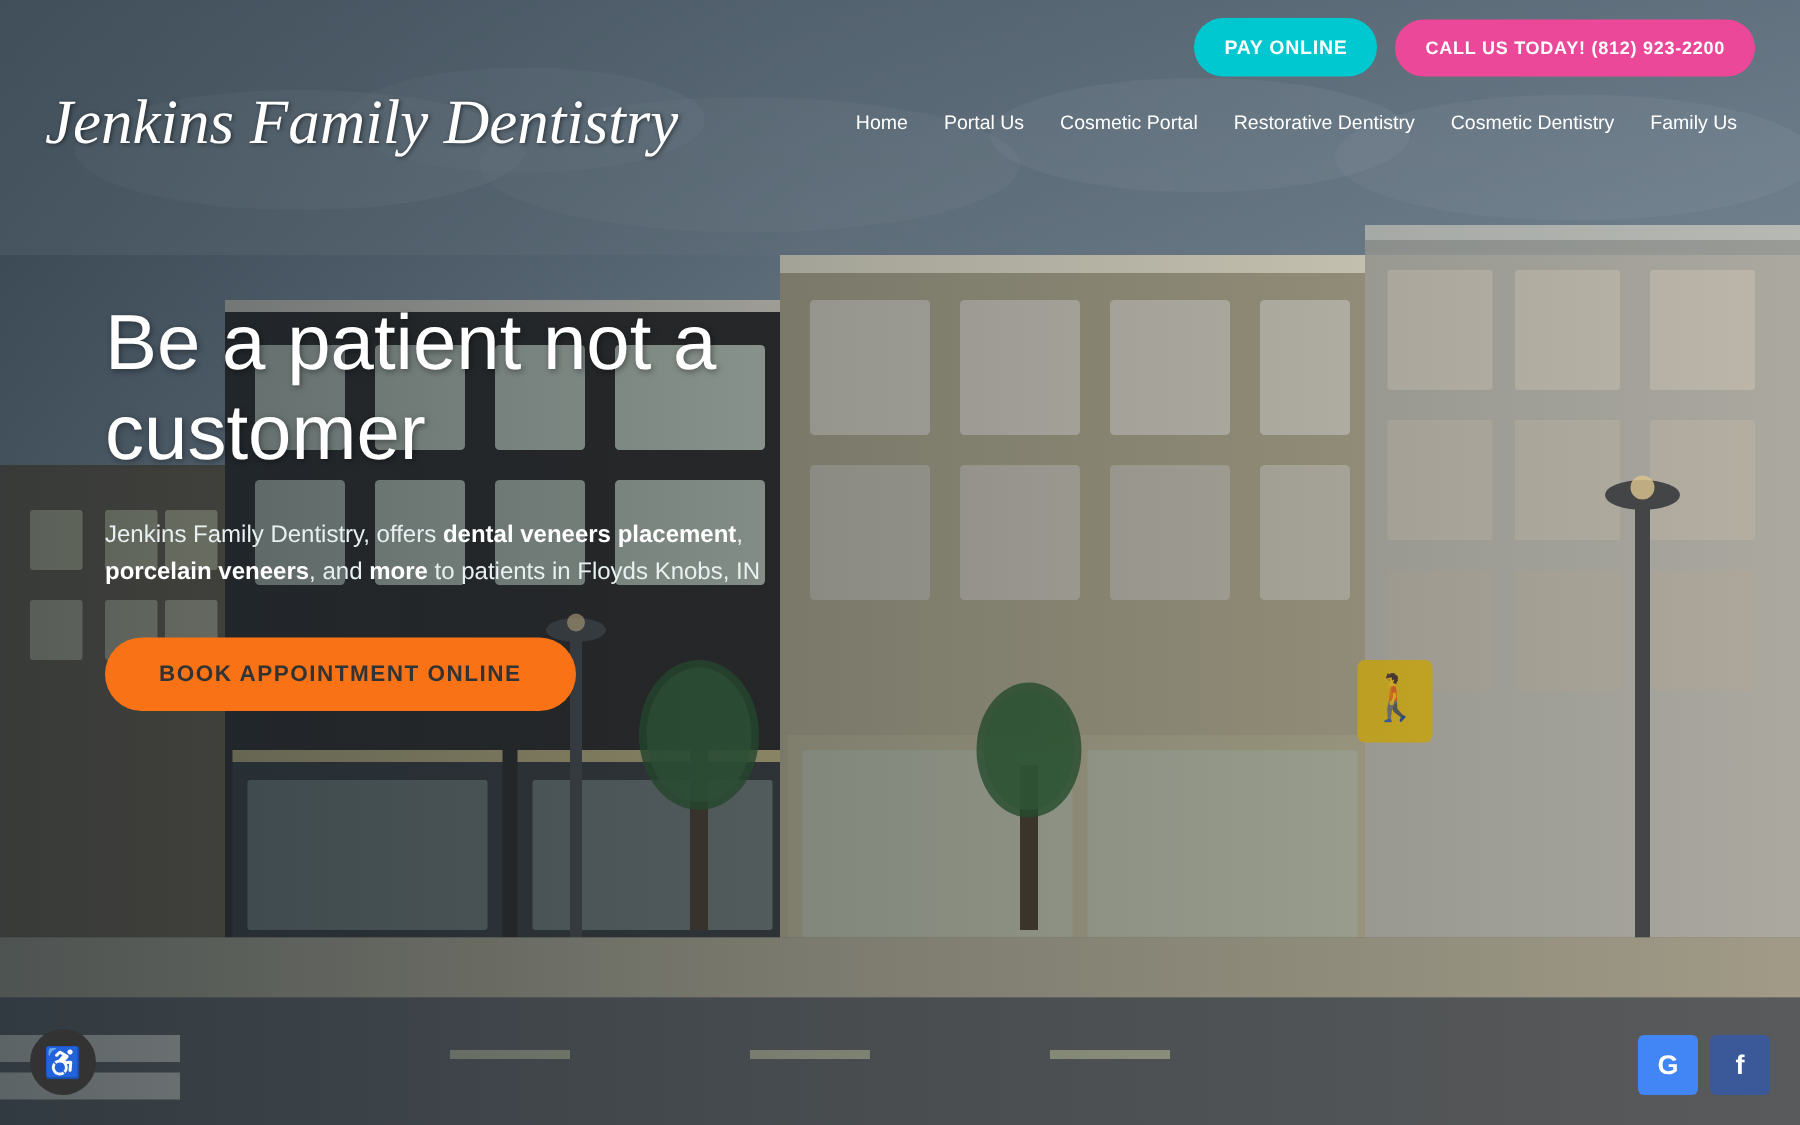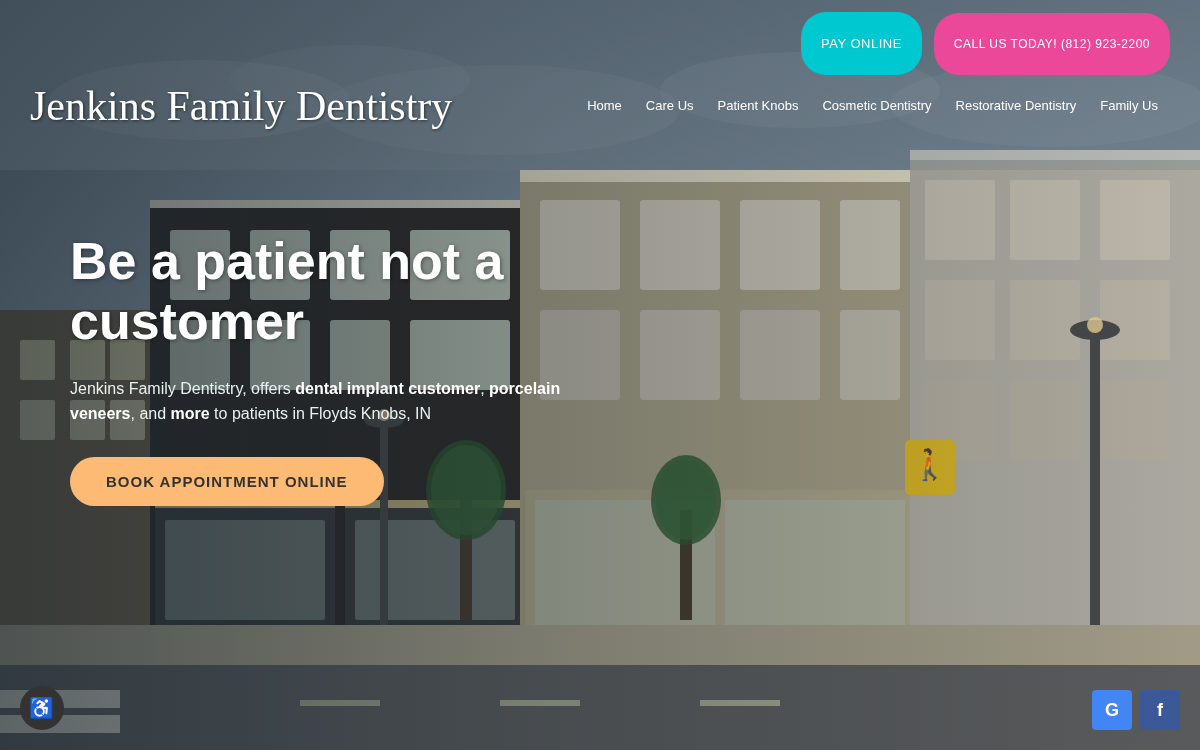--- a/index.html
+++ b/index.html
@@ -32,24 +32,24 @@
 
     .top-bar {
       display: flex;
       justify-content: flex-end;
       align-items: center;
       padding: 12px 0 8px 0;
       gap: 12px;
     }
 
     .top-btn {
-      padding: 24px 20px;
+      padding: 12px 20px;
       border-radius: 25px;
       border: none;
-      font-weight: normal;
+      font-weight: bold;
       font-size: 13px;
       cursor: pointer;
       text-transform: uppercase;
       letter-spacing: 0.5px;
     }
 
     .btn-cyan {
       background: #00c8d0;
       color: white;
     }
@@ -62,20 +62,21 @@
 
     .logo-nav-row {
       display: flex;
       align-items: center;
       justify-content: space-between;
       padding-bottom: 10px;
     }
 
     .logo {
       font-family: 'Georgia', cursive;
+      font-style: italic;
       font-size: 42px;
       color: white;
       text-shadow: 1px 1px 3px rgba(0,0,0,0.5);
       line-height: 1.1;
       max-width: 580px;
     }
 
     nav {
       display: flex;
       align-items: flex-start;
@@ -97,43 +98,42 @@
     .hero-content {
       position: absolute;
       top: 200px;
       left: 70px;
       z-index: 10;
       max-width: 600px;
     }
 
     .hero-headline {
       font-size: 52px;
-      font-weight: bold;
+      font-weight: normal;
       color: white;
       line-height: 1.15;
       margin-bottom: 24px;
       text-shadow: 1px 1px 4px rgba(0,0,0,0.4);
-      margin-top: 32px;
     }
 
     .hero-subtext {
       font-size: 16px;
       color: #e8f0f0;
       line-height: 1.6;
       margin-bottom: 30px;
       max-width: 500px;
     }
 
     .hero-subtext strong {
       font-weight: bold;
       color: white;
     }
 
     .book-btn {
-      background: #fdba74;
+      background: #f97316;
       color: #333;
       border: none;
       border-radius: 30px;
       padding: 16px 36px;
       font-size: 15px;
       font-weight: bold;
       text-transform: uppercase;
       letter-spacing: 1px;
       cursor: pointer;
     }
@@ -324,33 +324,33 @@
   <div class="top-bar">
     <button class="top-btn btn-cyan">PAY ONLINE</button>
     <button class="top-btn btn-call">CALL US TODAY! (812) 923-2200</button>
   </div>
 
   <div class="logo-nav-row">
     <div class="logo">Jenkins Family Dentistry</div>
 
     <nav>
       <a class="nav-item">Home</a>
-      <a class="nav-item">Care Us</a>
-      <a class="nav-item">Patient Knobs</a>
+      <a class="nav-item">Portal Us</a>
+      <a class="nav-item">Cosmetic Portal</a>
+      <a class="nav-item">Restorative Dentistry</a>
       <a class="nav-item">Cosmetic Dentistry</a>
-      <a class="nav-item">Restorative Dentistry</a>
       <a class="nav-item">Family Us</a>
     </nav>
   </div>
 </header>
 
 <div class="hero-content">
   <h1 class="hero-headline">Be a patient not a customer</h1>
   <p class="hero-subtext">
-    <span>Jenkins Family Dentistry, offers </span><strong>dental implant customer</strong><span>, </span><strong>porcelain veneers</strong><span>, and </span><strong>more</strong><span> to patients in Floyds Knobs, IN</span>
+    <span>Jenkins Family Dentistry, offers </span><strong>dental veneers placement</strong><span>, </span><strong>porcelain veneers</strong><span>, and </span><strong>more</strong><span> to patients in Floyds Knobs, IN</span>
   </p>
   <button class="book-btn">BOOK APPOINTMENT ONLINE</button>
 </div>
 
 <button class="accessibility-btn">
   <span>♿</span>
 </button>
 
 <div class="social-buttons">
   <button class="social-btn social-google">G</button>

